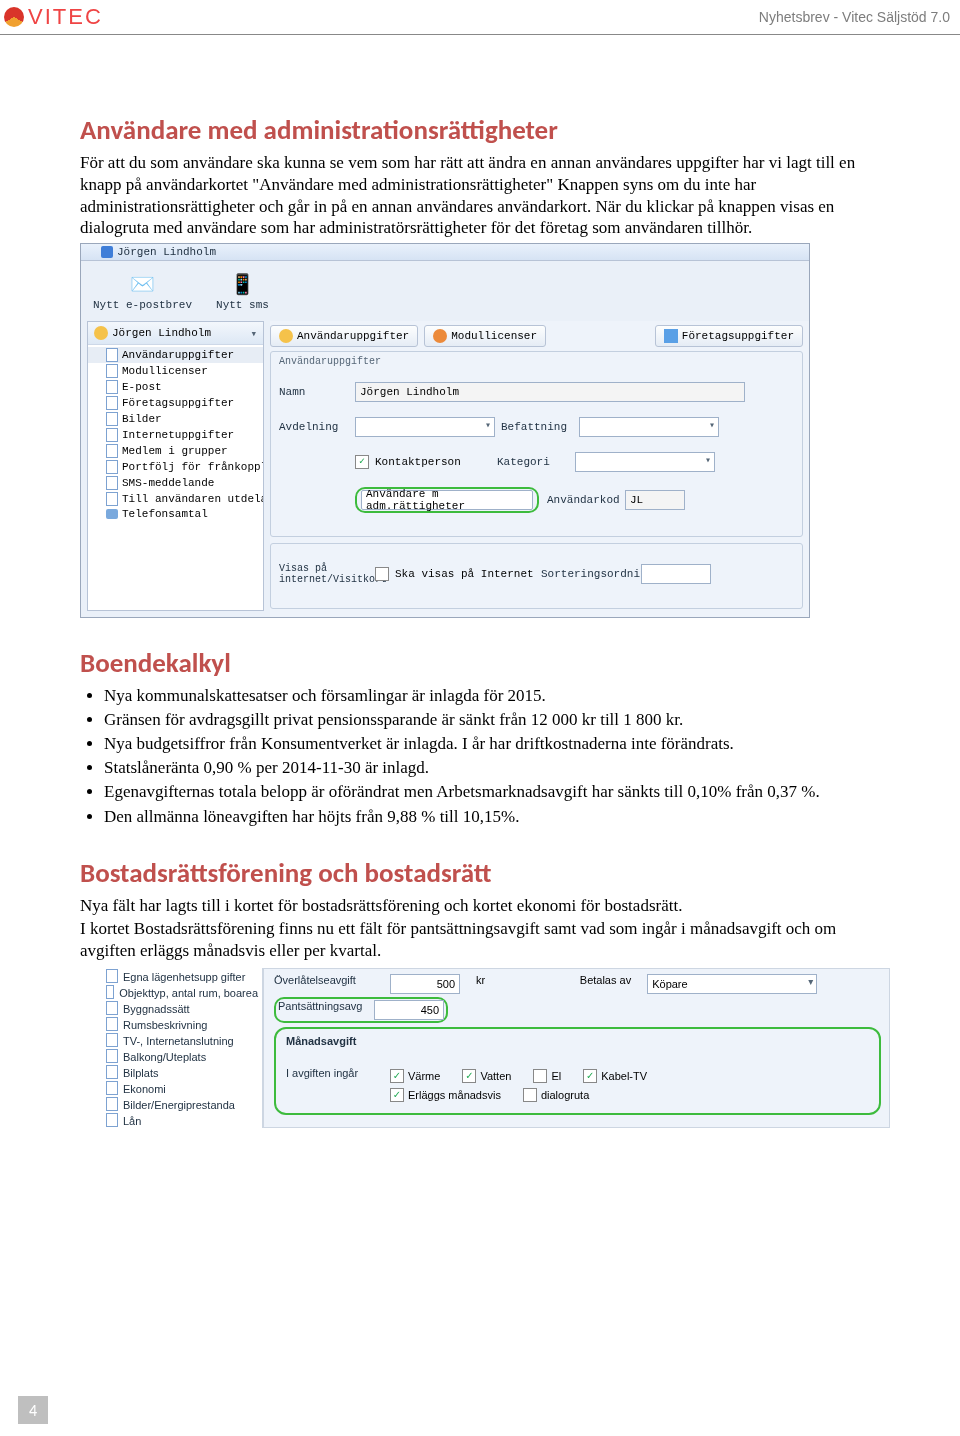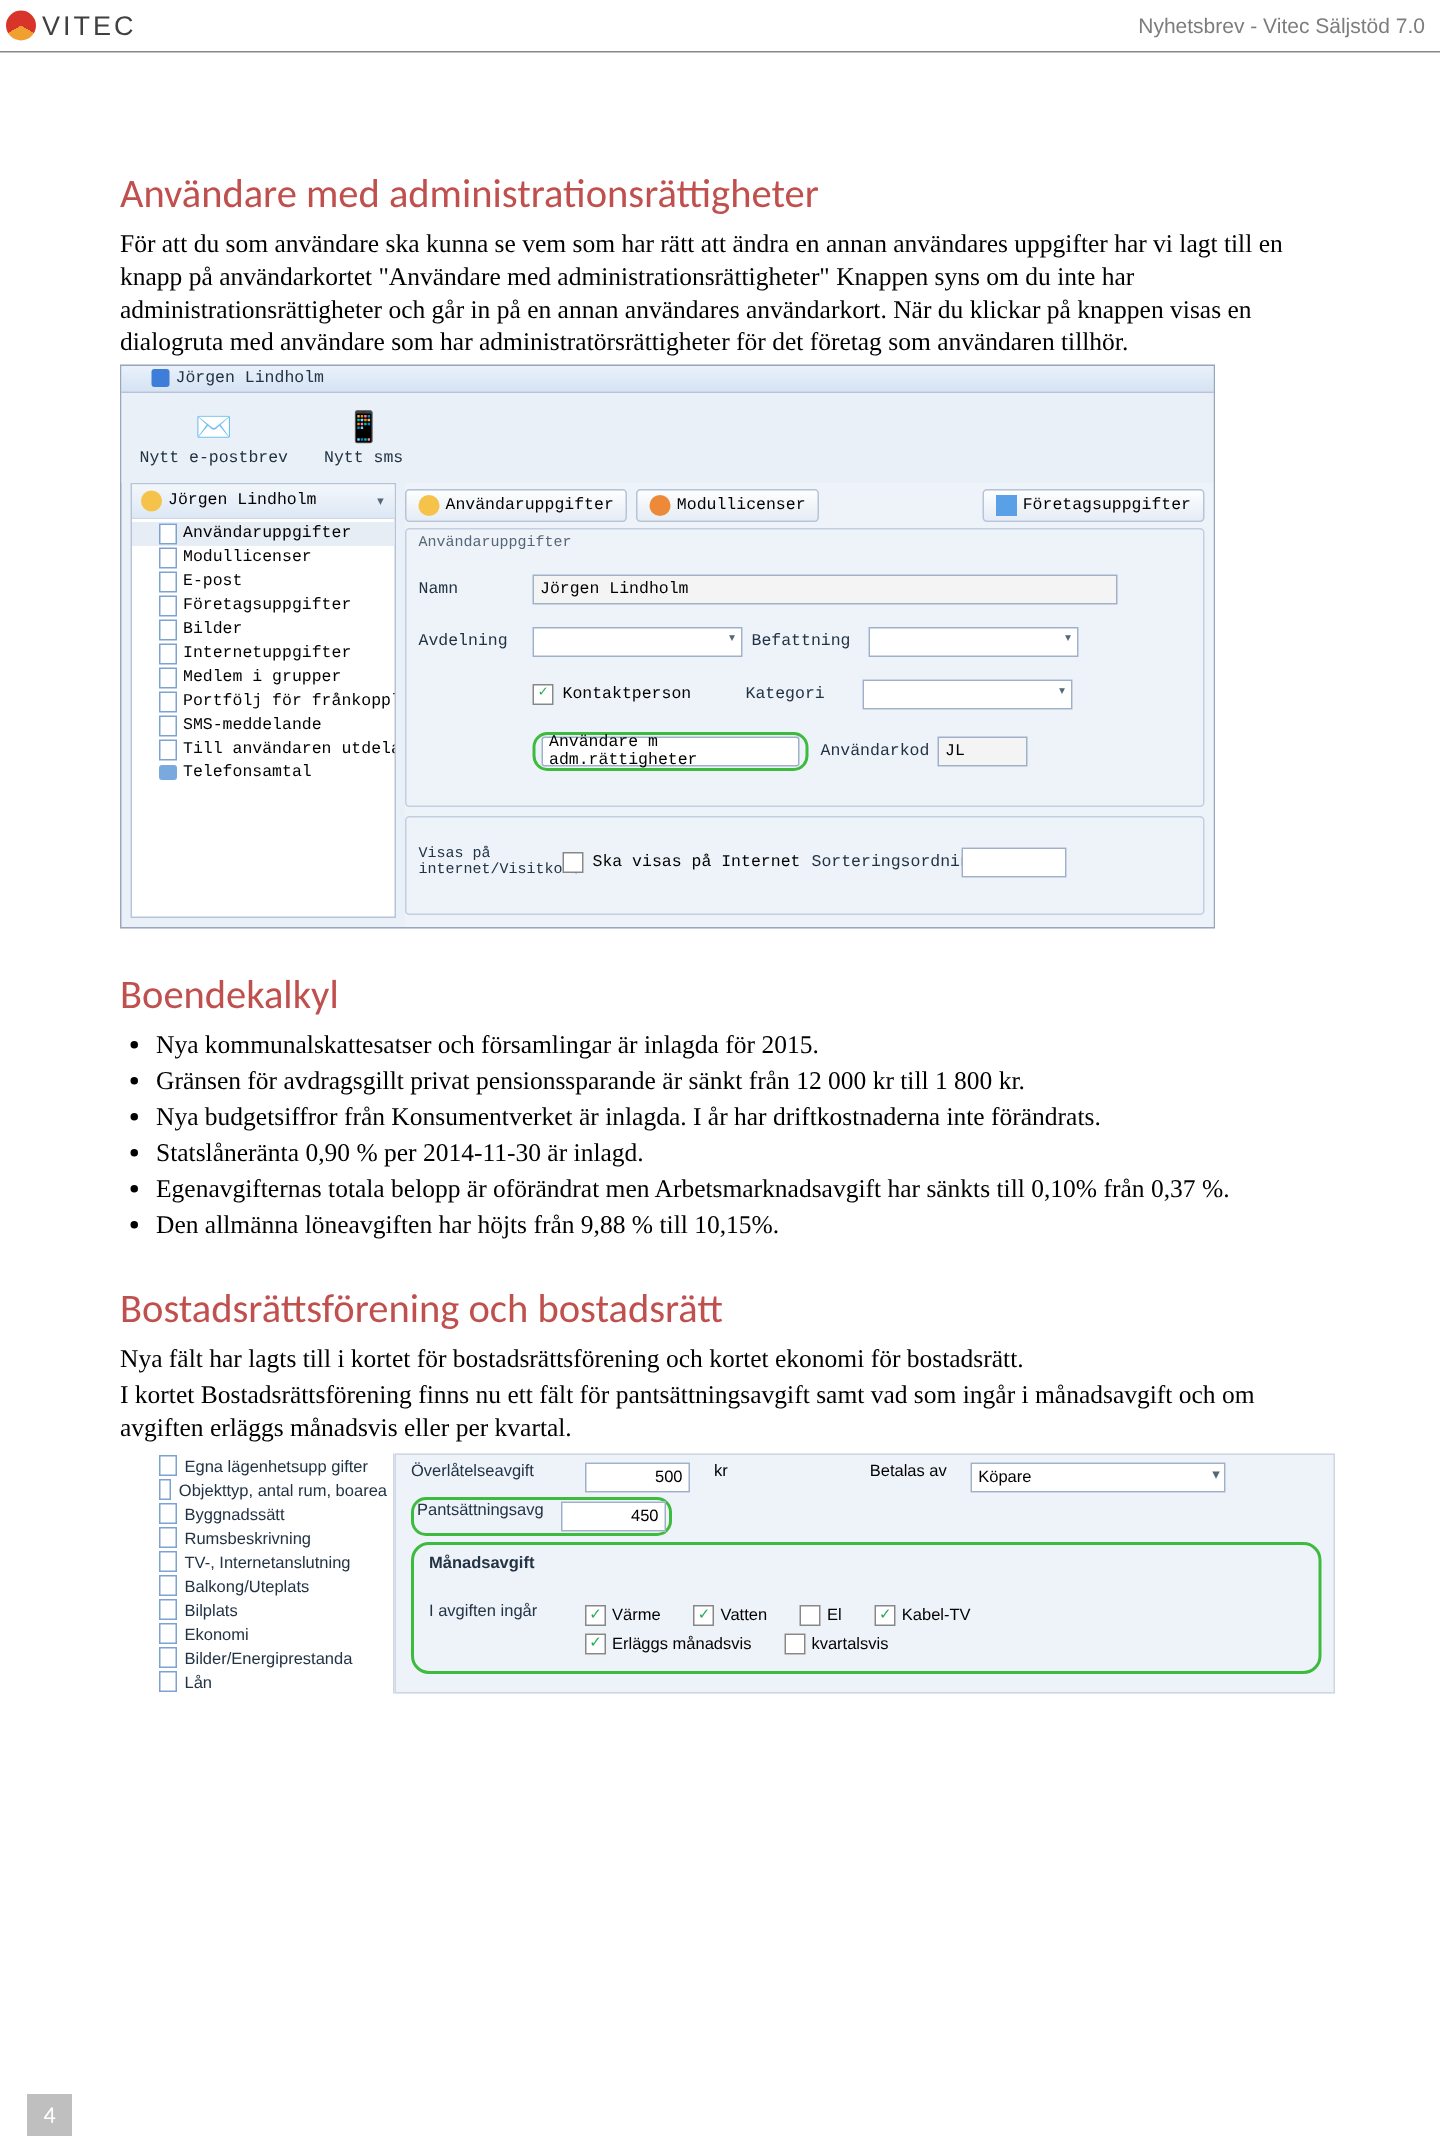--- a/index.html
+++ b/index.html
@@ -1,23 +1,23 @@
 <!DOCTYPE html>
 <html><head>
 <meta charset="utf-8">
 <style>
 html,body{margin:0;padding:0;font-family:Garamond,"Times New Roman",serif;font-size:16px;color:#000;background:#fff}
 .page{width:960px;min-height:1436px;position:relative;background:#fff}
 .hdr{display:flex;justify-content:space-between;align-items:center;border-bottom:1px solid #888;padding:2px 10px 2px 4px;height:30px}
 .logo{display:flex;align-items:center;gap:4px}
 .logo-mark{width:20px;height:20px;border-radius:50%;background:conic-gradient(#d9342a 0 120deg,#f0a030 120deg 240deg,#d9342a 240deg 360deg)}
-.logo-txt{font-family:"Trebuchet MS",sans-serif;font-size:18px;letter-spacing:2px;color:#404040;font-weight:500}
+.logo-txt{font-family:"Trebuchet MS",sans-serif;font-size:22px;letter-spacing:2px;color:#ef4444;font-weight:500}
 .hdr-r{font-family:"Trebuchet MS",sans-serif;color:#7d7d7d;font-size:14px}
 .content{padding:50px 70px 0 80px}
-h2.sec{font-family:Calibri,"Segoe UI",sans-serif;font-weight:400;color:#c0504d;font-size:27px;margin:28px 0 6px 0}
+h2.sec{font-family:Calibri,"Segoe UI",sans-serif;font-weight:700;color:#c0504d;font-size:27px;margin:28px 0 6px 0}
 p.body{font-family:Garamond,"Times New Roman",serif;font-size:17px;line-height:1.28;margin:0 0 2px 0}
 ul.body{font-family:Garamond,"Times New Roman",serif;font-size:17px;line-height:1.3;margin:4px 0 4px 24px;padding:0}
 ul.body li{margin-bottom:2px}
 .screenshot{border:1px solid #9aa7bb;background:#eaf0f8;font-family:Liberation Mono, monospace;font-size:11px;color:#000;margin-top:4px}
 .ss-title{background:linear-gradient(#e9f1fb,#d6e3f4);padding:2px 20px;color:#234;border-bottom:1px solid #b7c3d6;font-size:11px}
 .ss-toolbar{display:flex;gap:24px;padding:10px 12px;background:#eaf0f8}
 .tool{display:flex;flex-direction:column;align-items:center;gap:2px;font-size:11px;color:#234}
 .tool .ico{width:30px;height:26px;display:flex;align-items:center;justify-content:center;font-size:20px}
 .ss-body{display:flex}
 .ss-nav{width:175px;background:#fff;border:1px solid #b7c3d6;margin:0 6px 6px 6px}
@@ -293,21 +293,21 @@
           </div>
           <div class="ss2-row">
             <span class="lblb" style="width:88px"></span>
             <div class="cbrow">
               <span class="cbpair">
                   <span class="chk">✓</span>
                   <span>Erläggs månadsvis</span>
                 </span>
               <span class="cbpair">
                   <span class="chk"></span>
-                  <span>kvartalsvis</span>
+                  <span>dialogruta</span>
                 </span>
             </div>
           </div>
         </div>
       </div>
     </div>
   </div>
 
   <div class="pagenum">4</div>
 </div>

